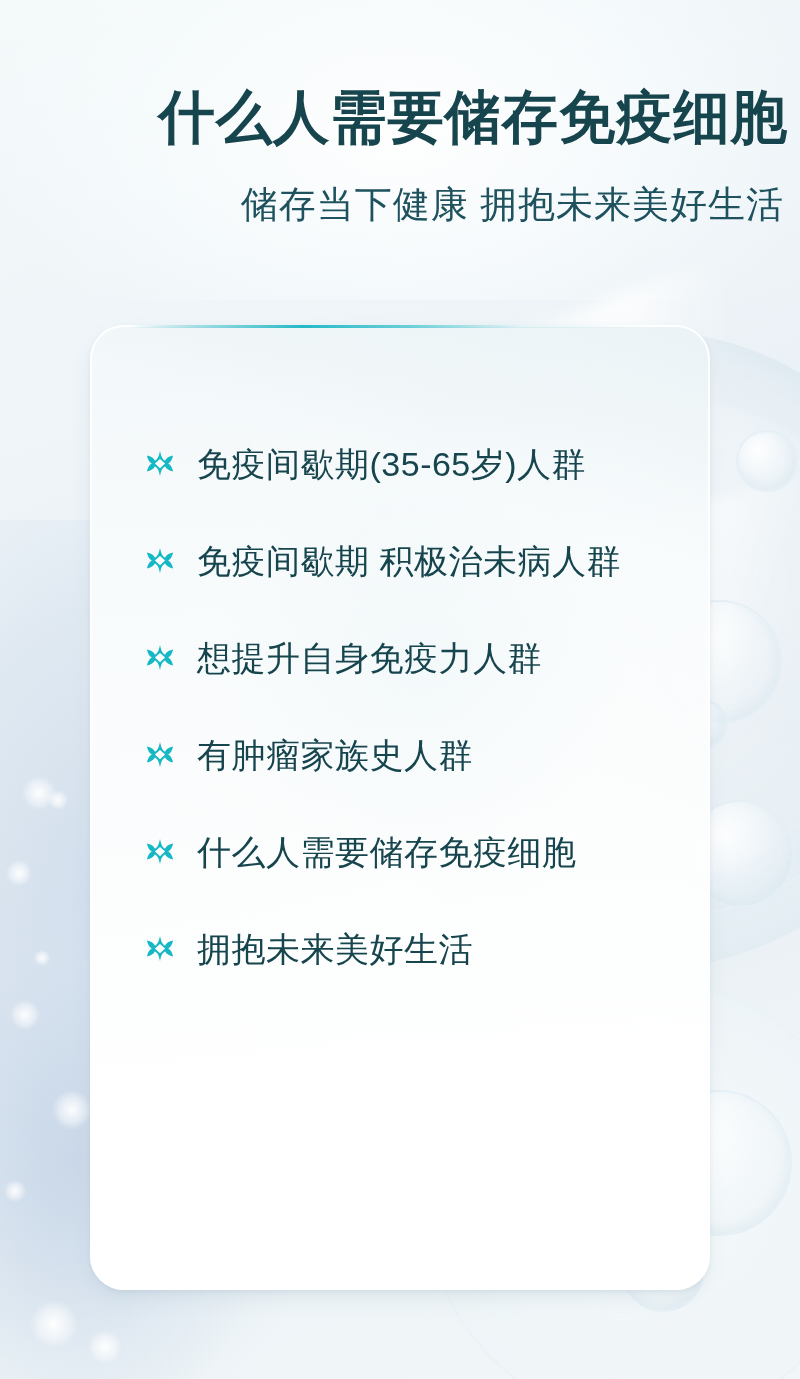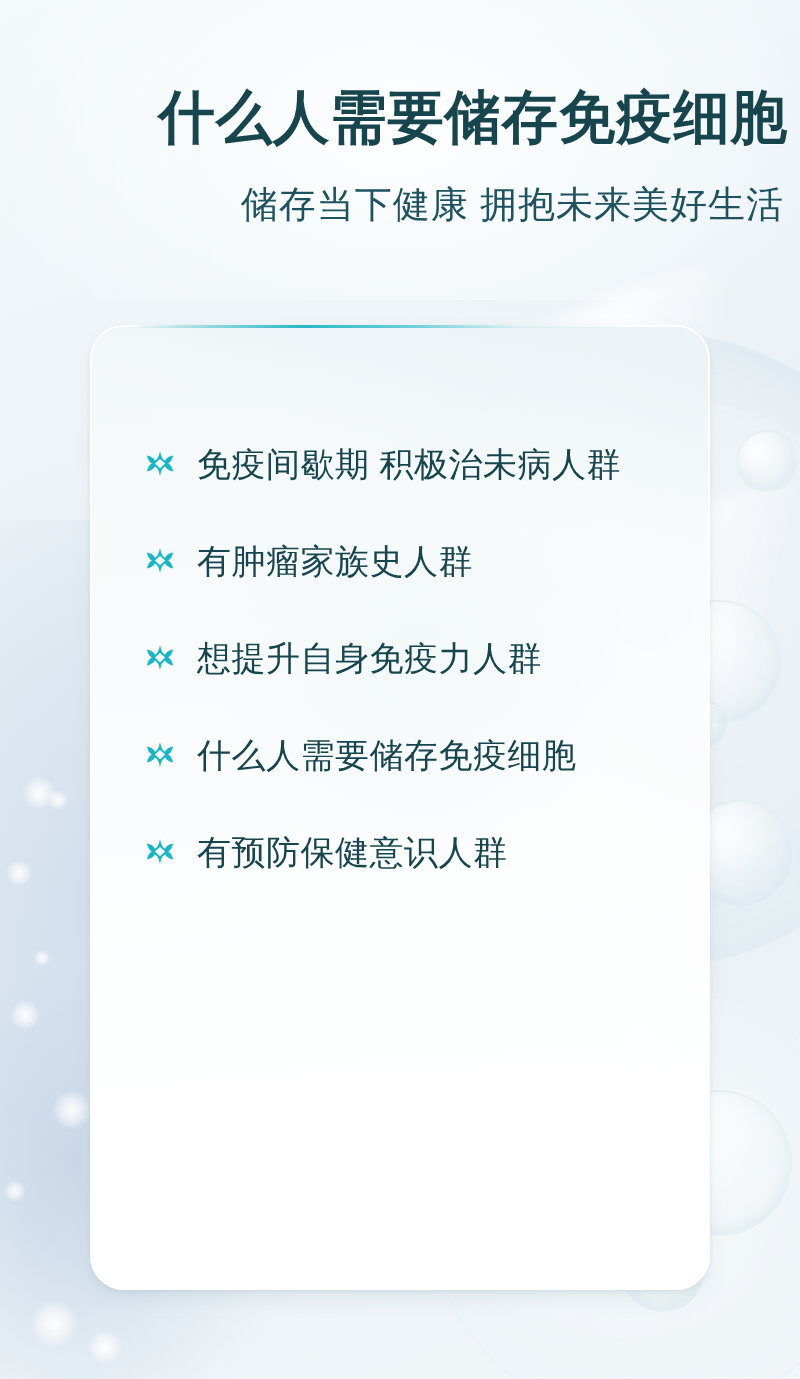--- a/index.html
+++ b/index.html
@@ -248,49 +248,70 @@
 
   <div class="card">
     <div class="card-sheen"></div>
     <div class="card-innerglow"></div>
     <div class="card-ring"></div>
     <div class="card-topline"></div>
 
     <ul class="list">
       <li class="list-item">
         <svg class="bullet-icon" viewBox="0 0 32 32">
+          <path d="M16 0 C18 6 20 8 26 10 C20 12 18 14 16 20 C14 14 12 12 6 10 C12 8 14 6 16 0 Z" fill="none"></path>
+          <path d="M16 1 C17.6 7.2 19.4 9.6 25.6 11.2 L31 16 L25.6 20.8 C19.4 22.4 17.6 24.8 16 31 C14.4 24.8 12.6 22.4 6.4 20.8 L1 16 L6.4 11.2 C12.6 9.6 14.4 7.2 16 1 Z" fill="none"></path>
+          <path d="M16 2
+                   C17.3 8.2 18.6 11 21.5 12.3
+                   C22.8 9.4 25.6 8.1 30 7
+                   C28.9 11.4 27.6 14.2 24.7 15.5
+                   C27.6 16.8 28.9 19.6 30 24
+                   C25.6 22.9 22.8 21.6 21.5 18.7
+                   C18.6 20 17.3 22.8 16 29
+                   C14.7 22.8 13.4 20 10.5 18.7
+                   C9.2 21.6 6.4 22.9 2 24
+                   C3.1 19.6 4.4 16.8 7.3 15.5
+                   C4.4 14.2 3.1 11.4 2 7
+                   C6.4 8.1 9.2 9.4 10.5 12.3
+                   C13.4 11 14.7 8.2 16 2 Z" fill="#17b8c6"></path>
+          <path d="M16 10.6 L21.4 15.5 L16 20.4 L10.6 15.5 Z" fill="#ffffff"></path>
+        </svg>
+        <span class="item-label">免疫间歇期(35-65岁)人群</span>
+      </li>
+      <li class="list-item">
+        <svg class="bullet-icon" viewBox="0 0 32 32">
           <path d="M16 2 C17.3 8.2 18.6 11 21.5 12.3 C22.8 9.4 25.6 8.1 30 7 C28.9 11.4 27.6 14.2 24.7 15.5 C27.6 16.8 28.9 19.6 30 24 C25.6 22.9 22.8 21.6 21.5 18.7 C18.6 20 17.3 22.8 16 29 C14.7 22.8 13.4 20 10.5 18.7 C9.2 21.6 6.4 22.9 2 24 C3.1 19.6 4.4 16.8 7.3 15.5 C4.4 14.2 3.1 11.4 2 7 C6.4 8.1 9.2 9.4 10.5 12.3 C13.4 11 14.7 8.2 16 2 Z" fill="#17b8c6"></path>
           <path d="M16 10.6 L21.4 15.5 L16 20.4 L10.6 15.5 Z" fill="#ffffff"></path>
         </svg>
         <span class="item-label">免疫间歇期 积极治未病人群</span>
       </li>
       <li class="list-item">
         <svg class="bullet-icon" viewBox="0 0 32 32">
           <path d="M16 2 C17.3 8.2 18.6 11 21.5 12.3 C22.8 9.4 25.6 8.1 30 7 C28.9 11.4 27.6 14.2 24.7 15.5 C27.6 16.8 28.9 19.6 30 24 C25.6 22.9 22.8 21.6 21.5 18.7 C18.6 20 17.3 22.8 16 29 C14.7 22.8 13.4 20 10.5 18.7 C9.2 21.6 6.4 22.9 2 24 C3.1 19.6 4.4 16.8 7.3 15.5 C4.4 14.2 3.1 11.4 2 7 C6.4 8.1 9.2 9.4 10.5 12.3 C13.4 11 14.7 8.2 16 2 Z" fill="#17b8c6"></path>
           <path d="M16 10.6 L21.4 15.5 L16 20.4 L10.6 15.5 Z" fill="#ffffff"></path>
         </svg>
+        <span class="item-label">想提升自身免疫力人群</span>
+      </li>
+      <li class="list-item">
+        <svg class="bullet-icon" viewBox="0 0 32 32">
+          <path d="M16 2 C17.3 8.2 18.6 11 21.5 12.3 C22.8 9.4 25.6 8.1 30 7 C28.9 11.4 27.6 14.2 24.7 15.5 C27.6 16.8 28.9 19.6 30 24 C25.6 22.9 22.8 21.6 21.5 18.7 C18.6 20 17.3 22.8 16 29 C14.7 22.8 13.4 20 10.5 18.7 C9.2 21.6 6.4 22.9 2 24 C3.1 19.6 4.4 16.8 7.3 15.5 C4.4 14.2 3.1 11.4 2 7 C6.4 8.1 9.2 9.4 10.5 12.3 C13.4 11 14.7 8.2 16 2 Z" fill="#17b8c6"></path>
+          <path d="M16 10.6 L21.4 15.5 L16 20.4 L10.6 15.5 Z" fill="#ffffff"></path>
+        </svg>
         <span class="item-label">有肿瘤家族史人群</span>
       </li>
       <li class="list-item">
         <svg class="bullet-icon" viewBox="0 0 32 32">
           <path d="M16 2 C17.3 8.2 18.6 11 21.5 12.3 C22.8 9.4 25.6 8.1 30 7 C28.9 11.4 27.6 14.2 24.7 15.5 C27.6 16.8 28.9 19.6 30 24 C25.6 22.9 22.8 21.6 21.5 18.7 C18.6 20 17.3 22.8 16 29 C14.7 22.8 13.4 20 10.5 18.7 C9.2 21.6 6.4 22.9 2 24 C3.1 19.6 4.4 16.8 7.3 15.5 C4.4 14.2 3.1 11.4 2 7 C6.4 8.1 9.2 9.4 10.5 12.3 C13.4 11 14.7 8.2 16 2 Z" fill="#17b8c6"></path>
           <path d="M16 10.6 L21.4 15.5 L16 20.4 L10.6 15.5 Z" fill="#ffffff"></path>
         </svg>
-        <span class="item-label">想提升自身免疫力人群</span>
-      </li>
-      <li class="list-item">
-        <svg class="bullet-icon" viewBox="0 0 32 32">
-          <path d="M16 2 C17.3 8.2 18.6 11 21.5 12.3 C22.8 9.4 25.6 8.1 30 7 C28.9 11.4 27.6 14.2 24.7 15.5 C27.6 16.8 28.9 19.6 30 24 C25.6 22.9 22.8 21.6 21.5 18.7 C18.6 20 17.3 22.8 16 29 C14.7 22.8 13.4 20 10.5 18.7 C9.2 21.6 6.4 22.9 2 24 C3.1 19.6 4.4 16.8 7.3 15.5 C4.4 14.2 3.1 11.4 2 7 C6.4 8.1 9.2 9.4 10.5 12.3 C13.4 11 14.7 8.2 16 2 Z" fill="#17b8c6"></path>
-          <path d="M16 10.6 L21.4 15.5 L16 20.4 L10.6 15.5 Z" fill="#ffffff"></path>
-        </svg>
         <span class="item-label">什么人需要储存免疫细胞</span>
       </li>
       <li class="list-item">
         <svg class="bullet-icon" viewBox="0 0 32 32">
           <path d="M16 2 C17.3 8.2 18.6 11 21.5 12.3 C22.8 9.4 25.6 8.1 30 7 C28.9 11.4 27.6 14.2 24.7 15.5 C27.6 16.8 28.9 19.6 30 24 C25.6 22.9 22.8 21.6 21.5 18.7 C18.6 20 17.3 22.8 16 29 C14.7 22.8 13.4 20 10.5 18.7 C9.2 21.6 6.4 22.9 2 24 C3.1 19.6 4.4 16.8 7.3 15.5 C4.4 14.2 3.1 11.4 2 7 C6.4 8.1 9.2 9.4 10.5 12.3 C13.4 11 14.7 8.2 16 2 Z" fill="#17b8c6"></path>
           <path d="M16 10.6 L21.4 15.5 L16 20.4 L10.6 15.5 Z" fill="#ffffff"></path>
         </svg>
-        <span class="item-label">有预防保健意识人群</span>
+        <span class="item-label">拥抱未来美好生活</span>
       </li>
     </ul>
   </div>
 
 </div>
 
 </body></html>

